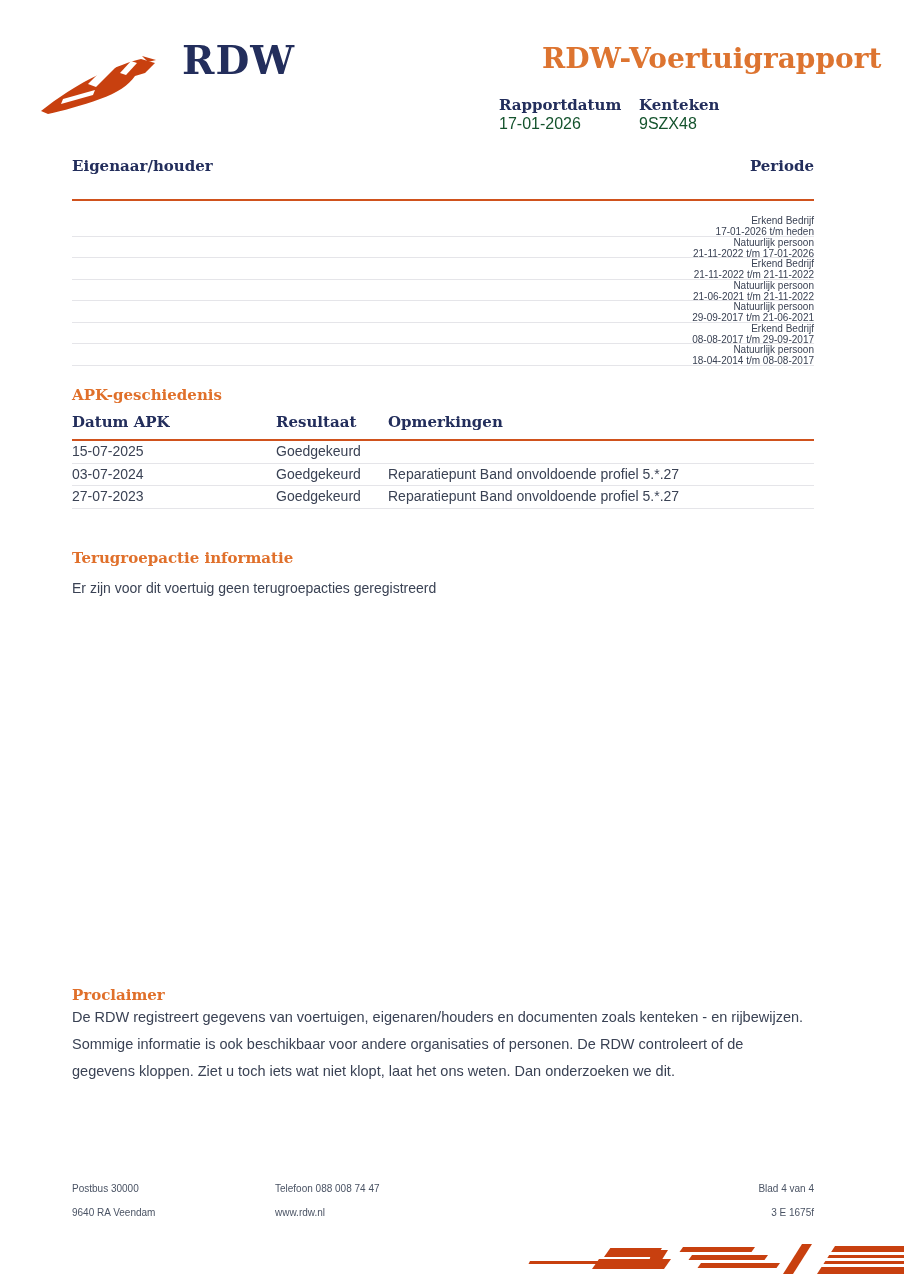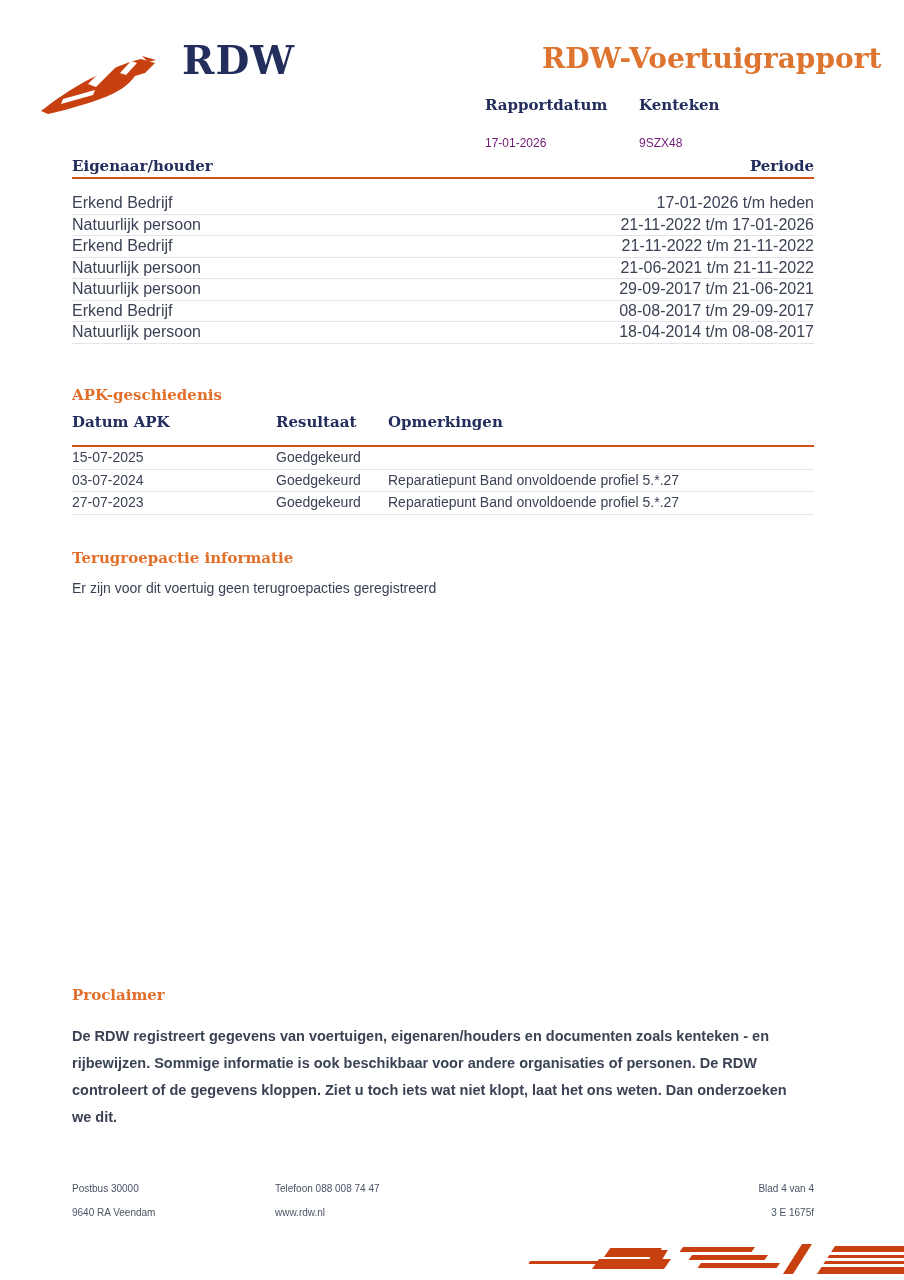--- a/index.html
+++ b/index.html
@@ -15,63 +15,63 @@
   .logo-text {
     position:absolute; left:162px; top:37px;
     font-family:"DejaVu Serif", serif; font-weight:bold;
     font-size:39px; color:#232e5c; letter-spacing:1px;margin-left:20px;
   }
   .doc-title {
     position:absolute; left:499px; top:42px;
     font-family:"DejaVu Serif", serif; font-weight:bold;
     font-size:28px; color:#dd7430;margin-left:43px;
   }
-  .meta { position:absolute; left:485px; top:96px; display:flex;gap:14px; }
+  .meta { position:absolute; left:499px; top:96px; display:flex; }
   .meta-col1 { width:140px; }
   .meta-label { font-family:"DejaVu Serif", serif; font-weight:bold; font-size:15px; color:#232e5c; }
-  .meta-value { margin-top:22px; font-size:12px; color:#701a75; }
+  .meta-value { margin-top:1px; font-size:16px; color:#14532d; }
 
   
   .owner-section { position:absolute; left:72px; top:157px; width:742px; }
   .sec-header {
     display:flex; justify-content:space-between; align-items:flex-end;
-    border-bottom:2px solid #d0521d; padding-bottom:2px;
+    border-bottom:2px solid #d0521d; padding-bottom:24px;
     font-family:"DejaVu Serif", serif; font-weight:bold; font-size:15px; color:#232e5c;
   }
   .owner-rows { margin-top:14px; }
   .owner-row {
-    display:flex; justify-content:space-between; align-items:center;
-    height:21.5px; border-bottom:1px solid #e5e5e9; font-size:16px;
+    display:flex; justify-content:space-between; align-items:flex-end;
+    height:21.5px; border-bottom:1px solid #e5e5e9; font-size:10px;flex-direction:column;
   }
 
   
   .apk-section { position:absolute; left:72px; top:386px; width:742px; }
   .section-heading {
     font-family:"DejaVu Serif", serif; font-weight:bold;
     font-size:15px; color:#e0702b;
   }
   .apk-header {
     display:grid; grid-template-columns:204px 112px 1fr;
-    margin-top:9px; padding-bottom:14px; border-bottom:2px solid #d0521d;
+    margin-top:9px; padding-bottom:8px; border-bottom:2px solid #d0521d;
     font-family:"DejaVu Serif", serif; font-weight:bold; font-size:15px; color:#232e5c;
   }
   .apk-row {
     display:grid; grid-template-columns:204px 112px 1fr;
     border-bottom:1px solid #e5e5e9; font-size:14px; line-height:21.5px;
     min-height:21.5px; align-items:start;
   }
   .remark-line:empty { display:none; }
 
   
   .recall-section { position:absolute; left:72px; top:549px; width:742px; }
   .recall-text { margin-top:13px; font-size:14px; }
 
   
   .proclaimer-section { position:absolute; left:72px; top:986px; width:736px; }
-  .proclaimer-text { margin-top:19px; font-size:14.5px; line-height:27px;font-weight:bold; }
+  .proclaimer-text { font-size:14.5px; line-height:27px; }
 
   
   .footer { position:absolute; left:72px; top:1167px; width:742px; font-size:10px; color:#4a5364;margin-top:9px; }
   .footer-row { display:grid; grid-template-columns:203px 1fr auto; height:24px; align-items:center; }
   .footer-right { text-align:right; }
 
   
   .bottom-art { position:absolute; right:0; bottom:0; width:392px; height:40px; }
 </style>
 </head>

